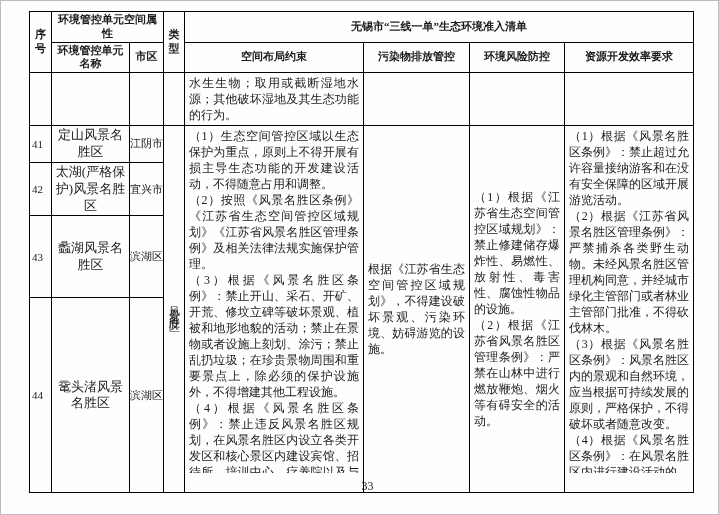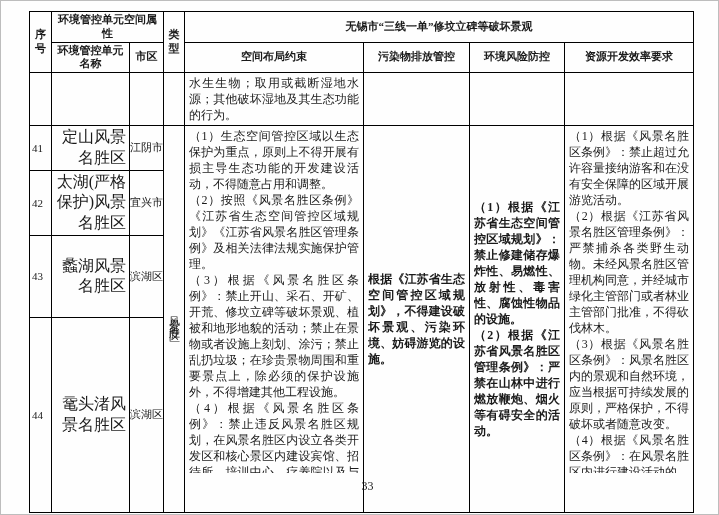--- a/index.html
+++ b/index.html
@@ -22,33 +22,33 @@
     padding:1px 2px;
     vertical-align:middle;
     overflow:hidden;
     box-sizing:border-box;
   }
   .doc th{
     font-size:11px;font-weight:bold;text-align:center;line-height:1.25;
     padding:1px;
   }
   td.c-no{font-size:11px;}
-  td.c-name{font-size:16px;text-align:right;padding:1px 3px;line-height:1.3;}
+  td.c-name{font-size:13px;text-align:center;padding:1px 3px;line-height:1.3;}
   td.c-dist{font-size:11px;text-align:left;padding:0;}
   td.c-type{text-align:center;padding:0;}
   .vtext{
     display:inline-block;
     writing-mode:vertical-lr;
     text-orientation:upright;
     font-size:11px;
     letter-spacing:4px;
     line-height:1;
   }
   td.bigcell{vertical-align:top;padding:2px 4px;margin-left:33px;}
-  td.midcell{vertical-align:middle;padding:2px 4px;font-weight:bold;}
+  td.midcell{vertical-align:middle;padding:2px 4px;}
   .para{
     font-size:12px;line-height:16px;
     white-space:pre-line;
     text-align:justify;
     overflow:hidden;
   }
   .clip345{max-height:345px;}
   .pageno{
     position:absolute;left:16px;right:0;top:478px;
     text-align:center;font-size:12px;
@@ -68,21 +68,21 @@
       <col style="width:179px">
         <col style="width:106px">
         <col style="width:95px">
         <col style="width:129px">
     </colgroup>
     <thead>
       <tr style="height:18px">
         <th rowspan="2">序号</th>
         <th colspan="2">环境管控单元空间属性</th>
         <th rowspan="2">类型</th>
-        <th colspan="4">无锡市“三线一单”修坟立碑等破坏景观</th>
+        <th colspan="4">无锡市“三线一单”生态环境准入清单</th>
       </tr>
       <tr style="height:27px">
         <th>环境管控单元名称</th>
         <th>市区</th>
         <th>空间布局约束</th>
         <th>污染物排放管控</th>
         <th>环境风险防控</th>
         <th>资源开发效率要求</th>
       </tr>
     </thead>

